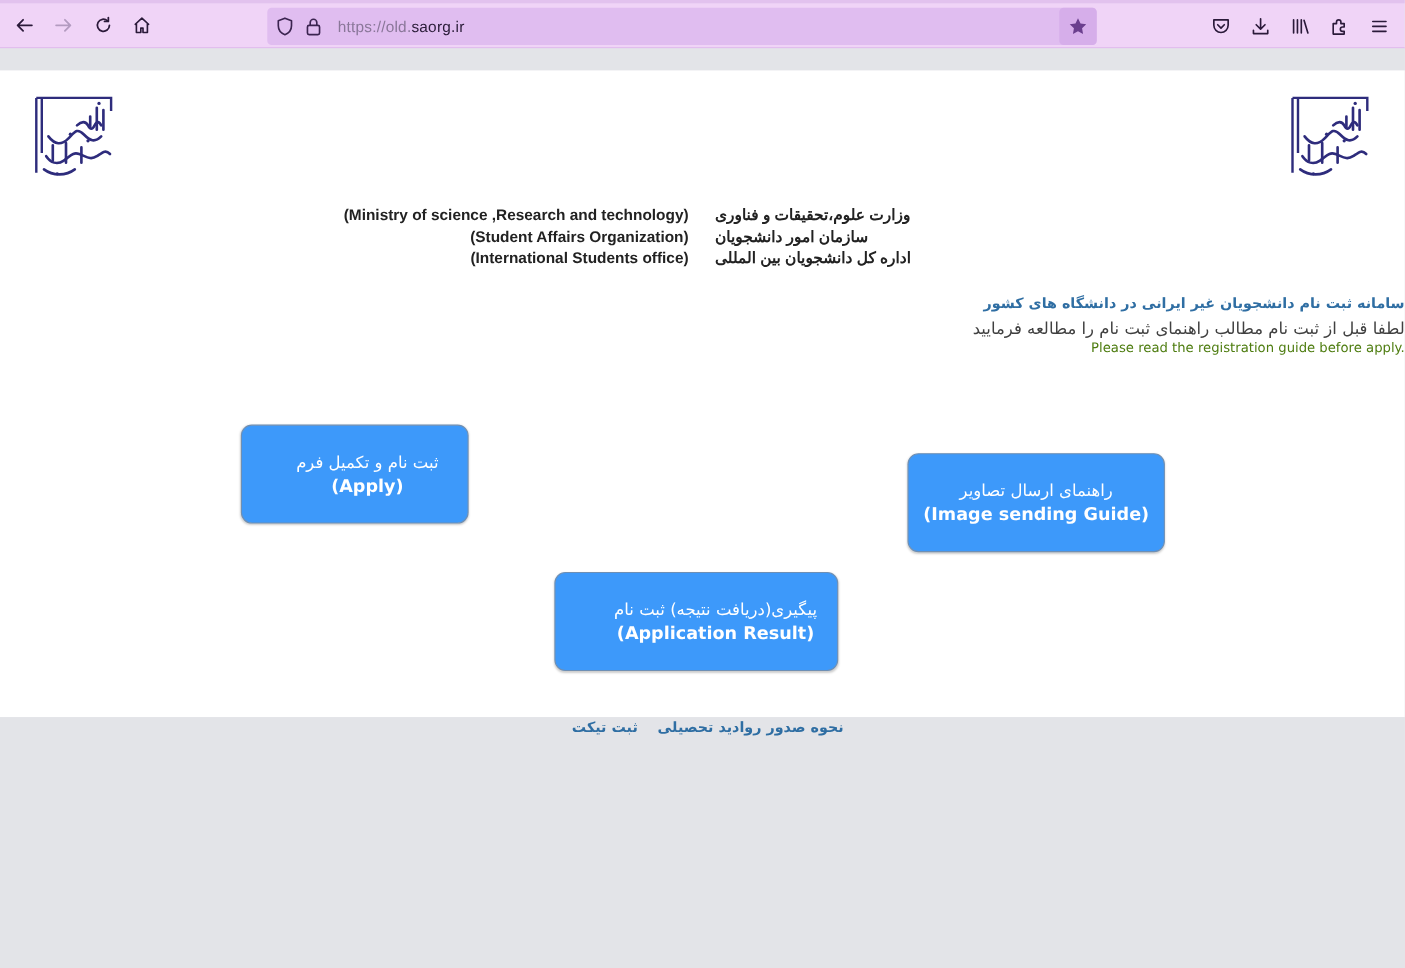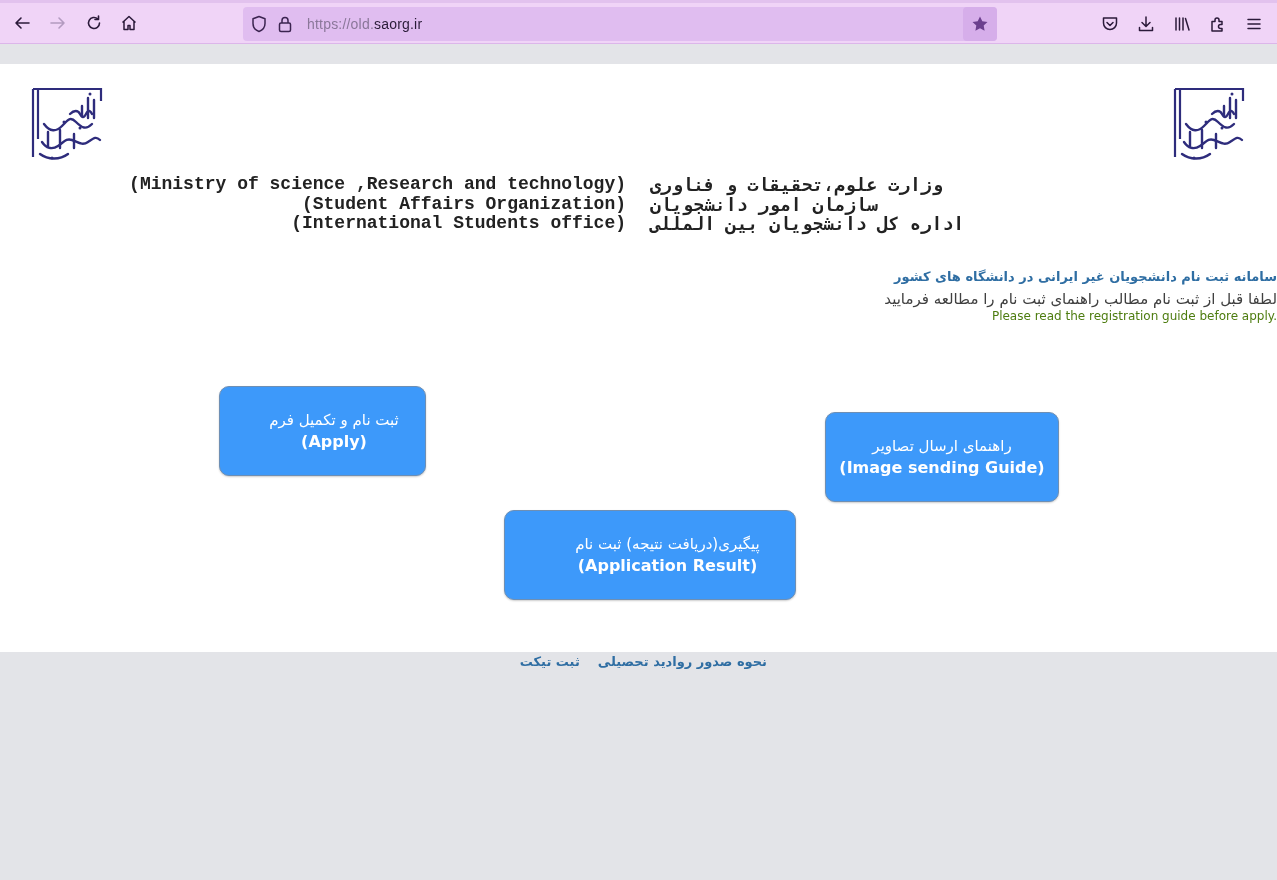--- a/index.html
+++ b/index.html
@@ -45,22 +45,22 @@
     }
     .page-bottom { position: absolute; left: 0; top: 652px; width: 1277px; height: 228px; background: #e3e4e8; }
 
     .logo {
       position: absolute; top: 20px; width: 74px; height: 84px;
     }
     .logo-left { left: 30px; }
     .logo-right { left: 1172px; }
 
     .org-block {
-      position: absolute; left: 300px; top: 110px; width: 560px;
-      font-family: Liberation Mono, monospace; font-weight: bold; font-size: 18px; color: #222;
+      position: absolute; left: 300px; top: 123px; width: 560px;
+      font-family: Liberation Sans, sans-serif; font-weight: bold; font-size: 14px; color: #222;
     }
     .org-row { position: relative; height: 19.5px; }
     .org-en { position: absolute; right: 234px; top: 0; white-space: nowrap; }
     .org-fa { position: absolute; left: 350px; top: 0; direction: rtl; white-space: nowrap; }
 
     .intro {
       position: absolute; left: 0; top: 205px; width: 1277px; text-align: right;
     }
     .intro-title { font-size: 13px; font-weight: bold; color: #2f6ea3; direction: rtl; height: 20px; }
     .intro-fa { font-size: 15px; color: #404040; direction: rtl; height: 19px; margin-top: 1px; }
@@ -71,21 +71,21 @@
       border-radius: 10px; border: 1.5px solid #6e8fb4;
       box-shadow: 0 1px 2px rgba(0,0,0,0.2);
       color: #fff; text-align: center;
       display: flex; flex-direction: column; justify-content: center; align-items: center;
       cursor: pointer;
     }
     .action-btn .fa { font-size: 15px; direction: rtl; line-height: 22px; }
     .action-btn .en { font-size: 16px; font-weight: bold; line-height: 22px; }
     .btn-apply { left: 219px; top: 322px; width: 207px; height: 90px; padding-left: 23px; }
     .btn-guide { left: 825px; top: 348px; width: 234px; height: 90px; text-align: right; }
-    .btn-result { left: 504px; top: 446px; width: 292px; height: 90px; padding-left: 35px; }
+    .btn-result { left: 504px; top: 456px; width: 258px; height: 90px; padding-left: 35px; }
 
     .footer-links {
       position: absolute; left: 527px; top: 2px; width: 240px;
       font-size: 13px; font-weight: bold; color: #2f6ea3;
       direction: rtl; white-space: nowrap;
     }
     .footer-links a { color: #2f6ea3; text-decoration: none; cursor: pointer; }
     .footer-links .sep { display: inline-block; width: 18px; }
   </style>
 </head>

